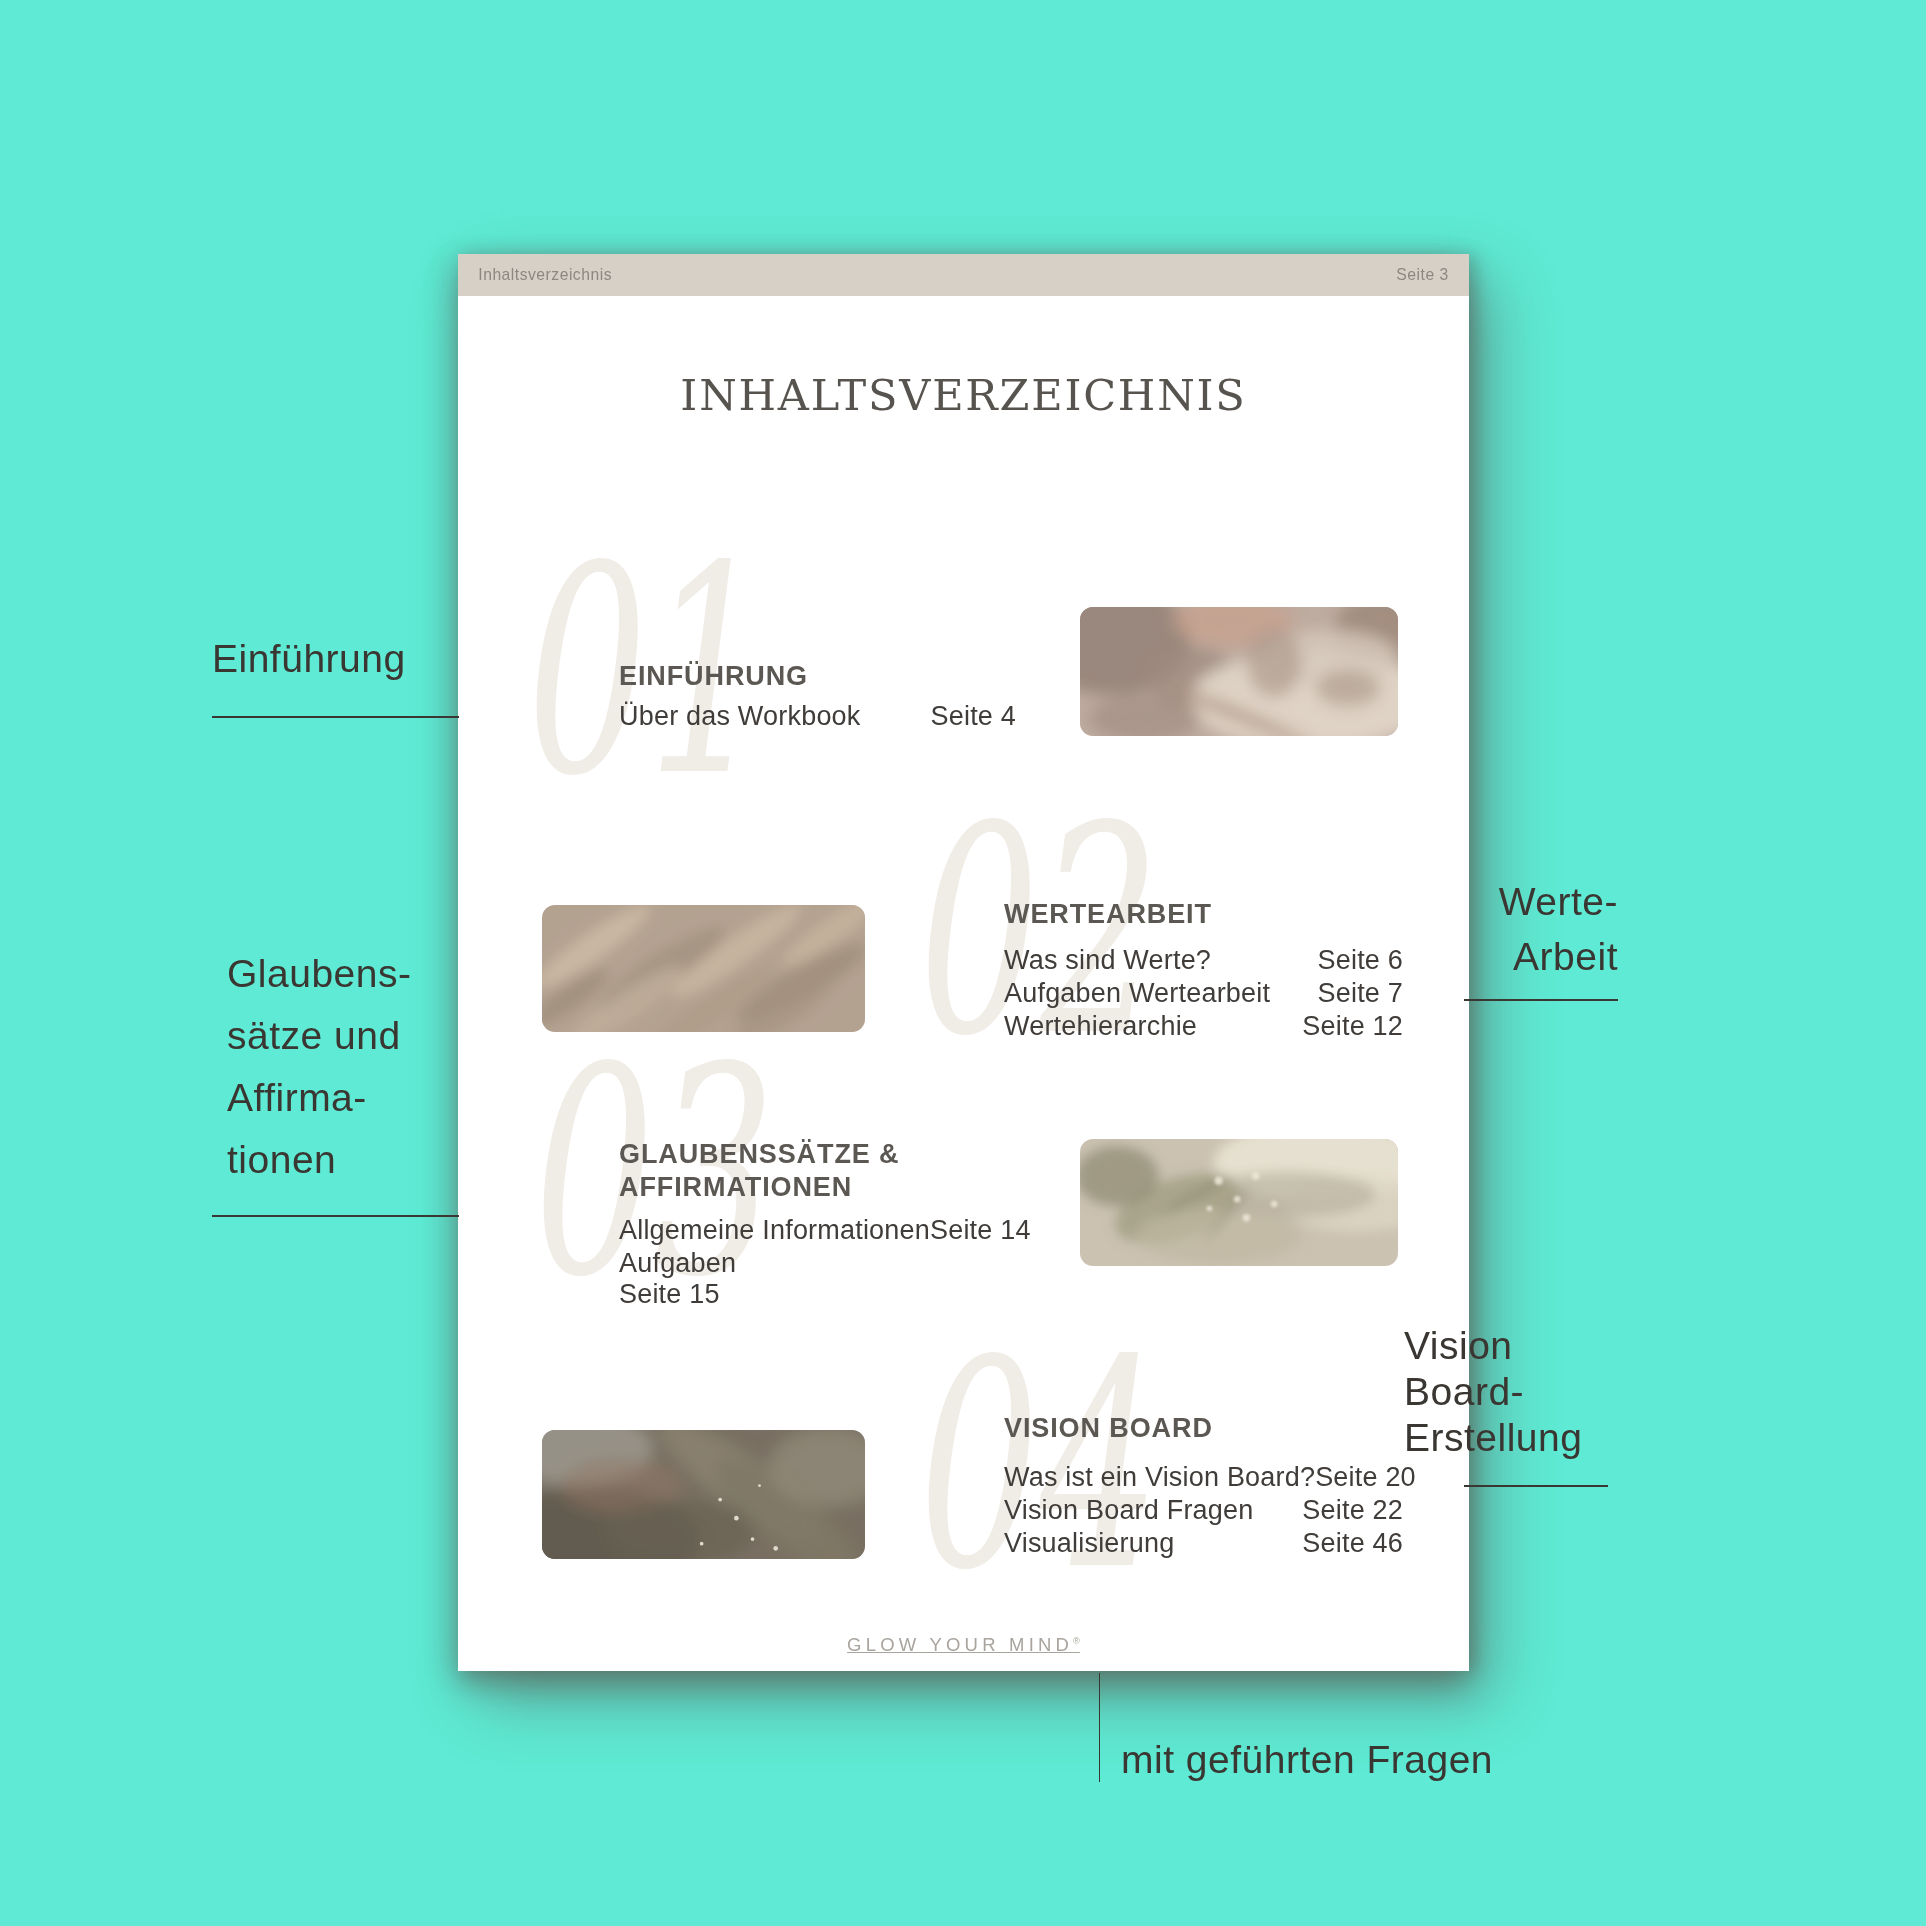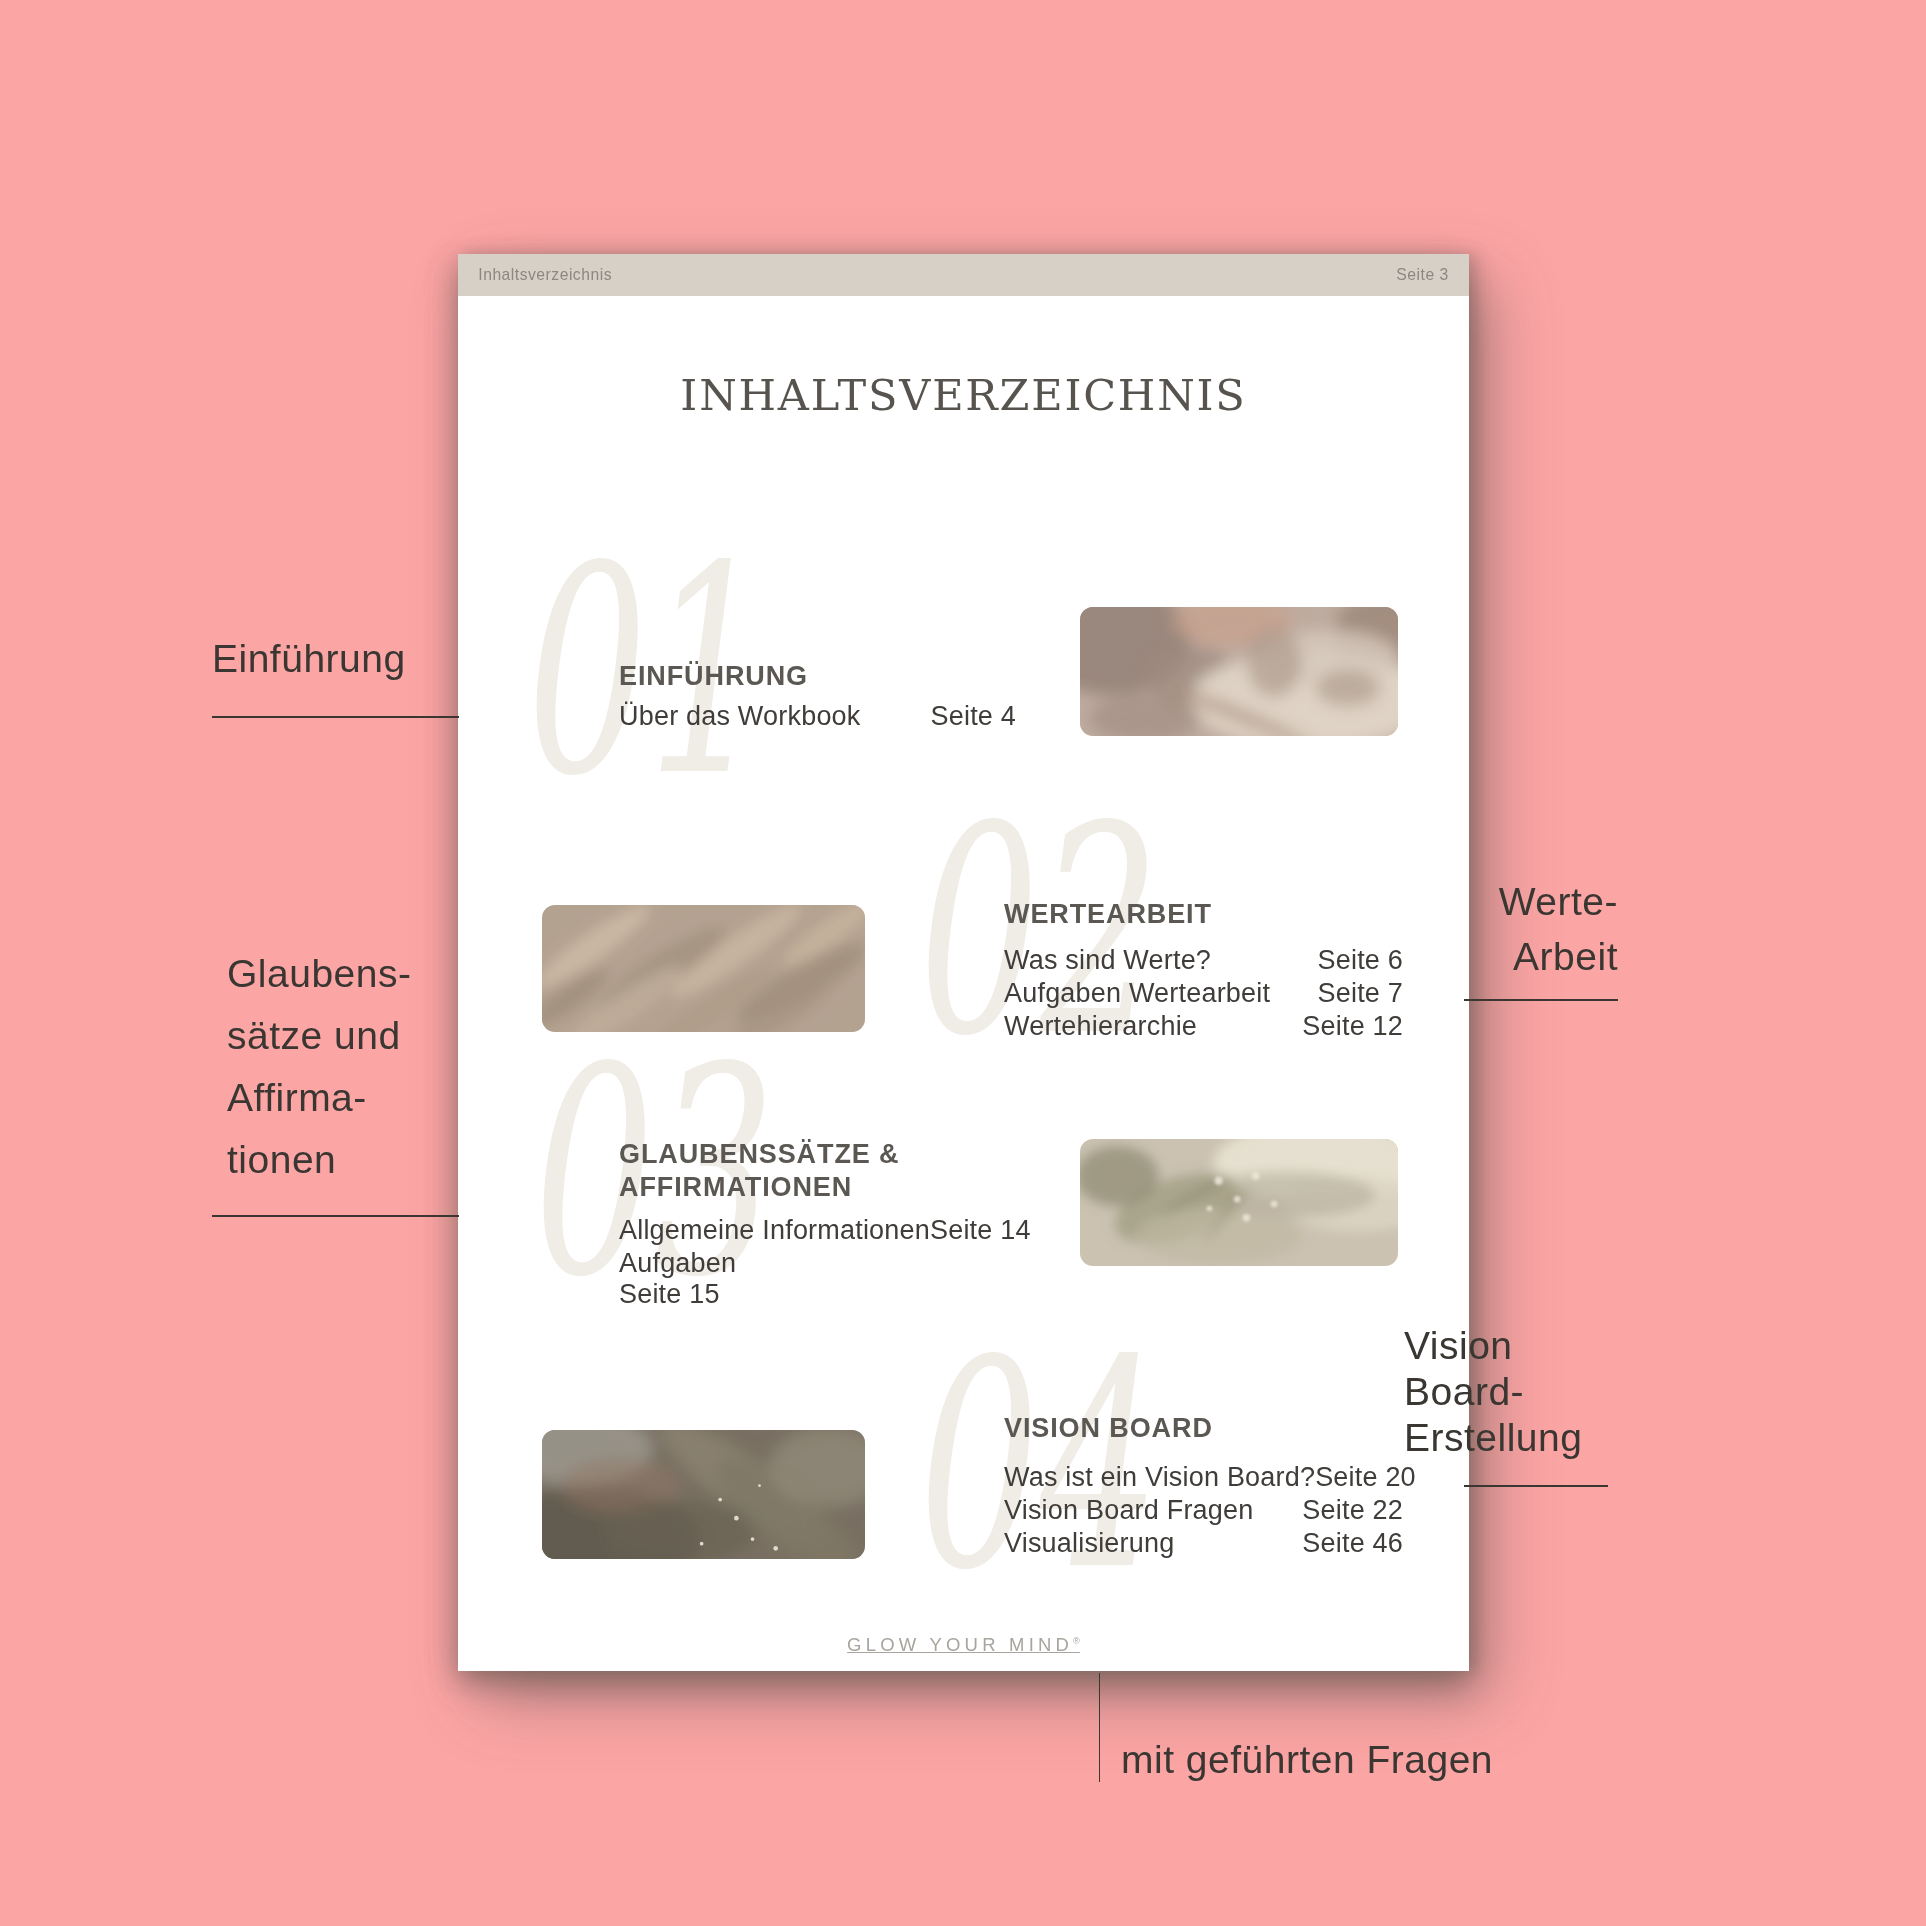--- a/index.html
+++ b/index.html
@@ -1,17 +1,17 @@
 <!DOCTYPE html>
 <html style="--header_bar: #d7d0c7; --header_text: #8c8780; --title: #57534e; --numeral: #f0ece6; --section_heading: #5b5752; --item_text: #3f3c39; --annotation_text: #3a3632; --footer_text: #a9a49d; --page_background: #ffffff;font-size:7.4px"><head>
 <meta charset="utf-8">
 <style>
   html,body { margin:0; padding:0; background:#ffffff; }
   .canvas {
-    position:relative; width:1926px; height:1926px; background:#fca5a5;
+    position:relative; width:1926px; height:1926px; background:#5eead4;
     font-family:"Liberation Sans", sans-serif; overflow:hidden;
   }
   
   .page {
     position:absolute; left:458px; top:254px; width:1011px; height:1417px;
     background:#ffffff;
     box-shadow: 0 15px 28px rgba(88,82,76,.42),
                 22px 28px 60px rgba(88,82,76,.45),
                 6.5px 0 14px rgba(88,82,76,.25),
                 -11px 2.8px 25.4px rgba(88,82,76,.12);

